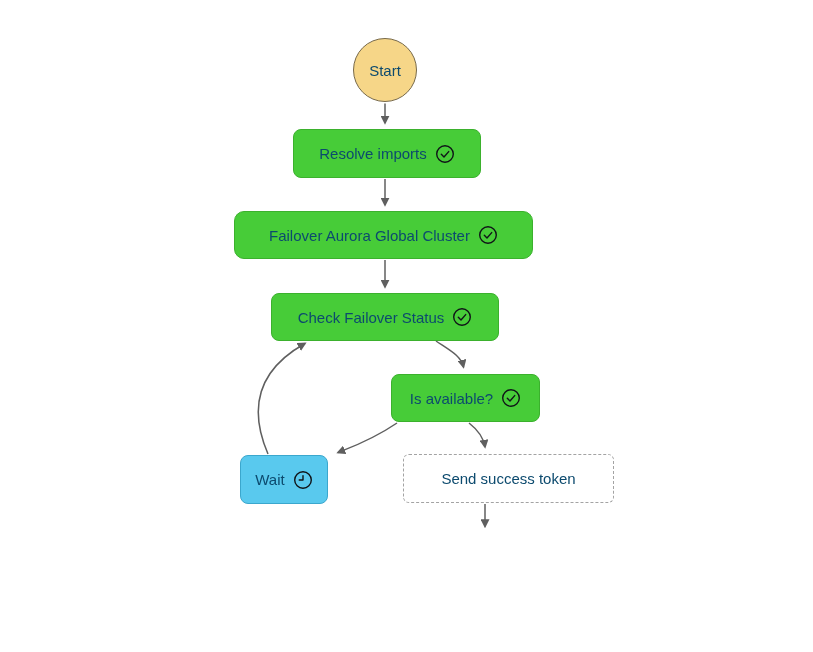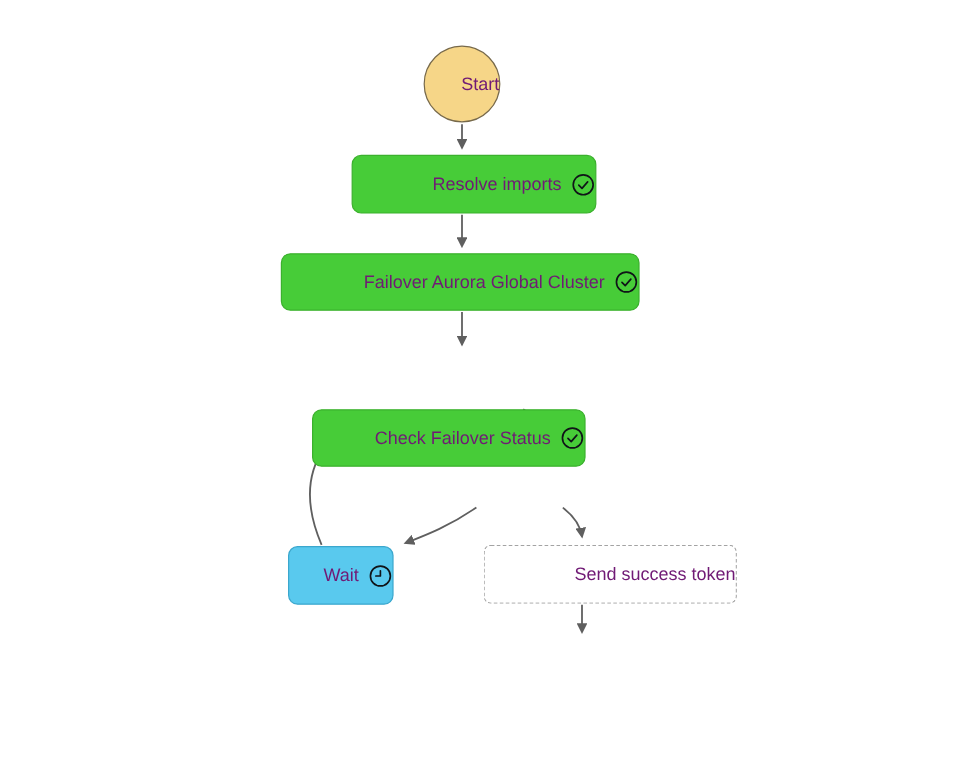--- a/index.html
+++ b/index.html
@@ -20,24 +20,24 @@
     left: 0;
     top: 0;
     width: 813px;
     height: 652px;
     pointer-events: none;
   }
   .node {
     position: absolute;
     display: flex;
     align-items: center;
-    justify-content: flex-end;
+    justify-content: center;
     gap: 8px;
     box-sizing: border-box;
-    color: #701a75;
+    color: #0c4a6e;
     font-size: 15px;
     cursor: pointer;
     white-space: nowrap;
   }
   .state {
     border-radius: 8px;
   }
   .succeeded {
     background: #47cc38;
     border: 1px solid #3bb12d;
@@ -87,50 +87,59 @@
       <path d="M469,423 C478,430 483.5,437 485,447" marker-end="url(#arrow)"></path>
       <path d="M268,454 C250,412 254,372 305,343.5" marker-end="url(#arrow)"></path>
       <path d="M485,504 L485,526.5" marker-end="url(#arrow)"></path>
     </g>
   </svg>
 
   <div class="node terminal" style="left:353px; top:38px; width:64px; height:64px;">
     <span class="label">Start</span>
   </div>
 
-  <div class="node state succeeded" style="left:293px; top:129px; width:204px; height:49px;">
+  <div class="node state succeeded" style="left:293px; top:129px; width:188px; height:49px;">
     <span class="label">Resolve imports</span>
     <span class="status-icon">
       <svg viewBox="0 0 20 20" width="20" height="20">
           <circle cx="10" cy="10" r="8.3" fill="none" stroke="#101418" stroke-width="1.4"></circle>
           <path d="M6.3 10.3 L9 13 L13.7 7.6" fill="none" stroke="#101418" stroke-width="1.4" stroke-linecap="round" stroke-linejoin="round"></path>
         </svg>
     </span>
   </div>
 
-  <div class="node state succeeded" style="left:234px; top:211px; width:299px; height:48px;">
+  <div class="node state succeeded" style="left:234px; top:211px; width:299px; height:48px;border-radius:10px;">
     <span class="label">Failover Aurora Global Cluster</span>
     <span class="status-icon">
       <svg viewBox="0 0 20 20" width="20" height="20">
           <circle cx="10" cy="10" r="8.3" fill="none" stroke="#101418" stroke-width="1.4"></circle>
           <path d="M6.3 10.3 L9 13 L13.7 7.6" fill="none" stroke="#101418" stroke-width="1.4" stroke-linecap="round" stroke-linejoin="round"></path>
         </svg>
     </span>
   </div>
 
-  <div class="node state succeeded" style="left:260px; top:293px; width:228px; height:48px;margin-top:48px;">
+  <div class="node state succeeded" style="left:271px; top:293px; width:228px; height:48px;">
     <span class="label">Check Failover Status</span>
     <span class="status-icon">
       <svg viewBox="0 0 20 20" width="20" height="20">
           <circle cx="10" cy="10" r="8.3" fill="none" stroke="#101418" stroke-width="1.4"></circle>
           <path d="M6.3 10.3 L9 13 L13.7 7.6" fill="none" stroke="#101418" stroke-width="1.4" stroke-linecap="round" stroke-linejoin="round"></path>
         </svg>
     </span>
   </div>
 
+  <div class="node state succeeded" style="left:391px; top:374px; width:149px; height:48px;">
+    <span class="label">Is available?</span>
+    <span class="status-icon">
+      <svg viewBox="0 0 20 20" width="20" height="20">
+          <circle cx="10" cy="10" r="8.3" fill="none" stroke="#101418" stroke-width="1.4"></circle>
+          <path d="M6.3 10.3 L9 13 L13.7 7.6" fill="none" stroke="#101418" stroke-width="1.4" stroke-linecap="round" stroke-linejoin="round"></path>
+        </svg>
+    </span>
+  </div>
 
   <div class="node state wait-state" style="left:240px; top:455px; width:88px; height:49px;">
     <span class="label">Wait</span>
     <span class="status-icon">
       <svg viewBox="0 0 20 20" width="20" height="20">
           <circle cx="10" cy="10" r="8.3" fill="none" stroke="#101418" stroke-width="1.4"></circle>
           <path d="M10 5.6 L10 10 L6.2 10" fill="none" stroke="#101418" stroke-width="1.4" stroke-linecap="round" stroke-linejoin="round"></path>
         </svg>
     </span>
   </div>

